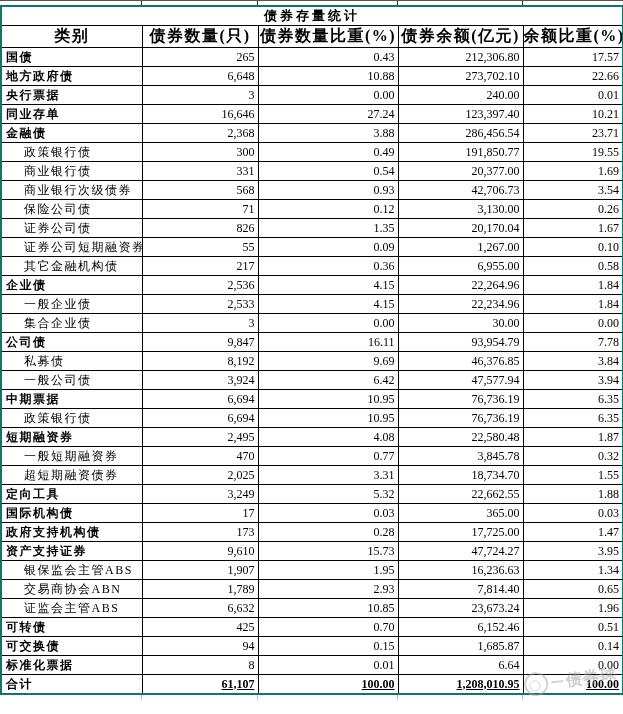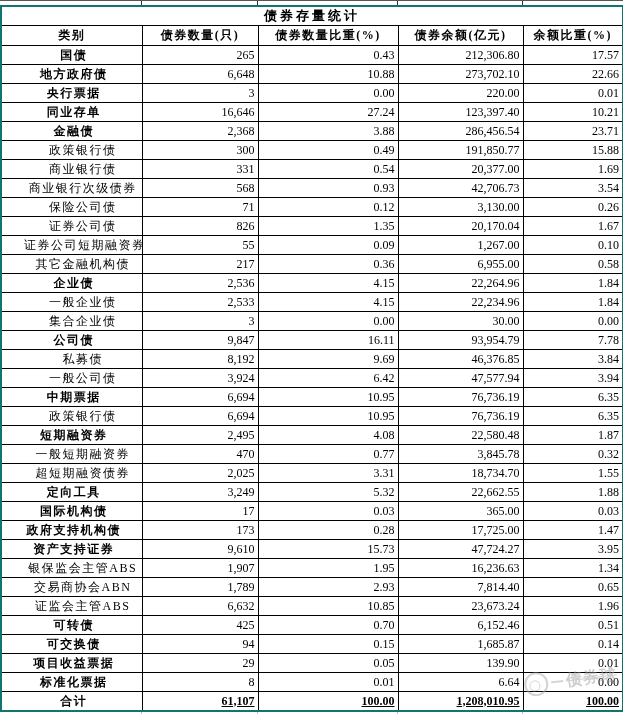--- a/index.html
+++ b/index.html
@@ -33,27 +33,27 @@
   }
   tr.title-row th{
     height:18px;
     font-size:13px;
     font-weight:bold;
     letter-spacing:3px;
     text-align:center;
   }
   tr.header-row th{
     height:19px;
-    font-size:12px;
+    font-size:16px;
     font-weight:bold;
     letter-spacing:1.5px;
     text-align:center;
   }
   tbody td{height:18px;font-size:12px;}
-  td.label{padding-left:4px;letter-spacing:1.5px;text-align:center;}
+  td.label{padding-left:4px;letter-spacing:1.5px;text-align:left;}
   tr.cat td.label{font-weight:bold;}
   tr.sub td.label{padding-left:22px;font-weight:normal;}
   td.num{text-align:right;padding-right:3px;letter-spacing:0;}
   tr.total td.label{font-weight:bold;}
   tr.total td.num{font-weight:bold;text-decoration:underline;}
 
   
   .watermark{
     position:absolute;
     right:6px;
@@ -136,21 +136,21 @@
     <td class="num">6,648</td>
     <td class="num">10.88</td>
     <td class="num">273,702.10</td>
     <td class="num">22.66</td>
   </tr>
 
   <tr class="cat">
     <td class="label">央行票据</td>
     <td class="num">3</td>
     <td class="num">0.00</td>
-    <td class="num">220.00</td>
+    <td class="num">240.00</td>
     <td class="num">0.01</td>
   </tr>
 
   <tr class="cat">
     <td class="label">同业存单</td>
     <td class="num">16,646</td>
     <td class="num">27.24</td>
     <td class="num">123,397.40</td>
     <td class="num">10.21</td>
   </tr>
@@ -161,21 +161,21 @@
     <td class="num">3.88</td>
     <td class="num">286,456.54</td>
     <td class="num">23.71</td>
   </tr>
 
   <tr class="sub">
     <td class="label">政策银行债</td>
     <td class="num">300</td>
     <td class="num">0.49</td>
     <td class="num">191,850.77</td>
-    <td class="num">15.88</td>
+    <td class="num">19.55</td>
   </tr>
 
   <tr class="sub">
     <td class="label">商业银行债</td>
     <td class="num">331</td>
     <td class="num">0.54</td>
     <td class="num">20,377.00</td>
     <td class="num">1.69</td>
   </tr>
 
@@ -372,27 +372,20 @@
   </tr>
 
   <tr class="cat">
     <td class="label">可交换债</td>
     <td class="num">94</td>
     <td class="num">0.15</td>
     <td class="num">1,685.87</td>
     <td class="num">0.14</td>
   </tr>
 
-  <tr class="cat">
-    <td class="label">项目收益票据</td>
-    <td class="num">29</td>
-    <td class="num">0.05</td>
-    <td class="num">139.90</td>
-    <td class="num">0.01</td>
-  </tr>
 
   <tr class="cat">
     <td class="label">标准化票据</td>
     <td class="num">8</td>
     <td class="num">0.01</td>
     <td class="num">6.64</td>
     <td class="num">0.00</td>
   </tr>
 
   <tr class="cat total">

